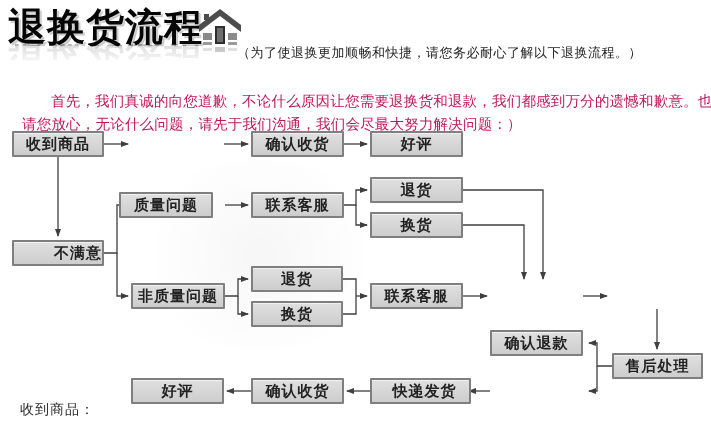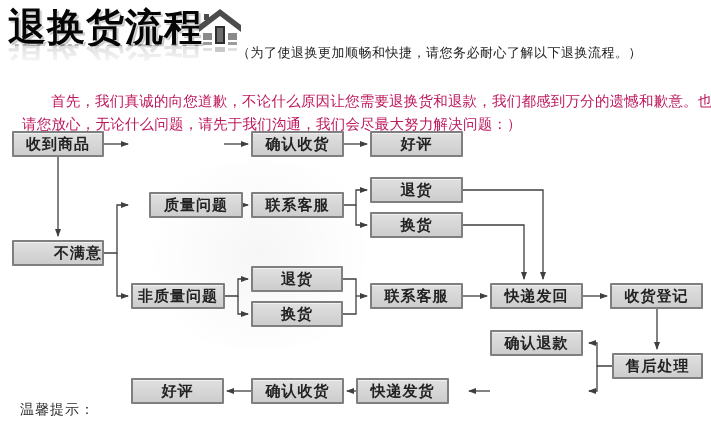--- a/index.html
+++ b/index.html
@@ -106,35 +106,33 @@
       <g stroke="#3f3f3f" stroke-width="1.3" fill="none">
         <polyline points="343,279 356,279 356,314 343,314"></polyline>
       </g>
     </svg>
 
     <div class="node" style="left:12px;top:131px;width:88px;">收到商品</div>
     <div class="node" style="left:251px;top:131px;width:89px;">确认收货</div>
     <div class="node" style="left:370px;top:131px;width:89px;">好评</div>
 
     <div class="node" style="left:370px;top:177px;width:89px;">退货</div>
-    <div class="node" style="left:149px;top:192px;width:90px;">质量问题</div>
+    <div class="node" style="left:119px;top:192px;width:90px;">质量问题</div>
     <div class="node" style="left:251px;top:192px;width:89px;">联系客服</div>
     <div class="node" style="left:370px;top:212px;width:89px;">换货</div>
 
     <div class="node" style="left:12px;top:240px;width:88px;text-align:right;">不满意</div>
 
     <div class="node" style="left:251px;top:266px;width:88px;">退货</div>
     <div class="node" style="left:131px;top:283px;width:90px;text-align:center;">非质量问题</div>
     <div class="node" style="left:251px;top:301px;width:88px;">换货</div>
     <div class="node" style="left:370px;top:283px;width:89px;">联系客服</div>
-    <div class="node" style="left:490px;top:283px;width:89px;">快递发回</div>
-    <div class="node" style="left:610px;top:283px;width:89px;">收货登记</div>
 
     <div class="node" style="left:490px;top:330px;width:89px;">确认退款</div>
     <div class="node" style="left:612px;top:353px;width:87px;">售后处理</div>
 
-    <div class="node" style="left:356px;top:378px;width:89px;">快递发货</div>
+    <div class="node" style="left:370px;top:378px;width:89px;padding-left:8px;">快递发货</div>
     <div class="node" style="left:251px;top:378px;width:89px;">确认收货</div>
     <div class="node" style="left:131px;top:378px;width:89px;">好评</div>
   </div>
 
-  <div class="tip">温馨提示：</div>
+  <div class="tip">收到商品：</div>
 </div>
 
 </body></html>

